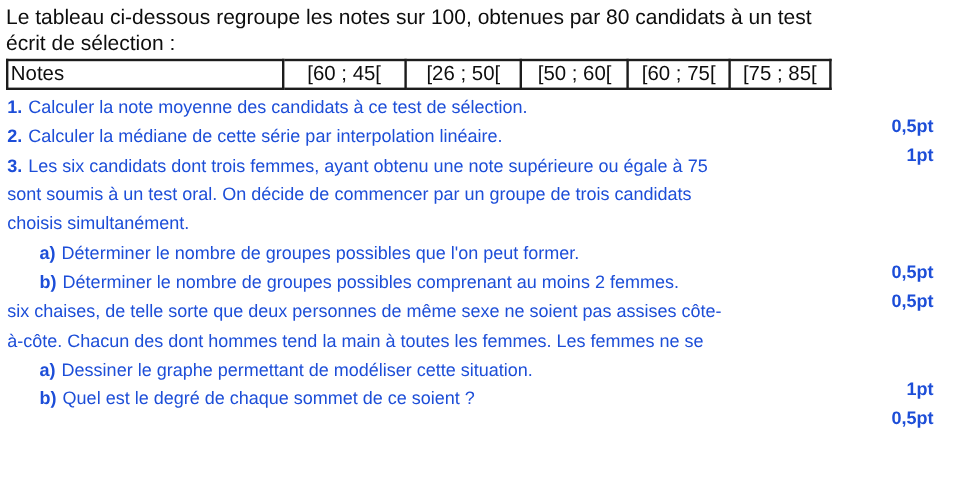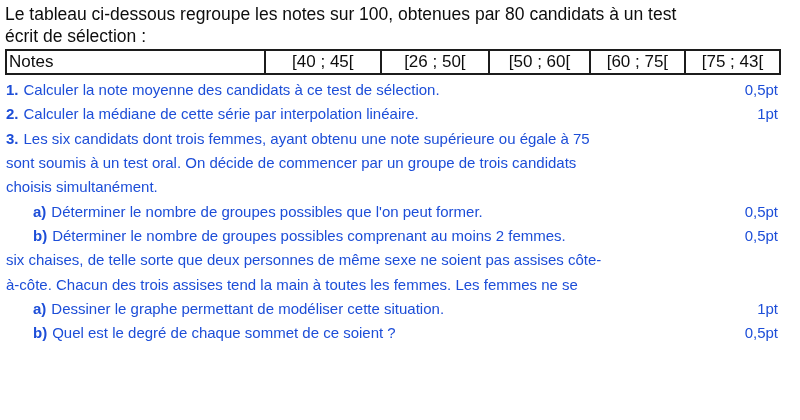--- a/index.html
+++ b/index.html
@@ -23,21 +23,21 @@
     line-height: 21.5px;
     white-space: nowrap;
     color: #0d0d0d;
   }
   
   table.notes-table {
     border-collapse: collapse;
     table-layout: fixed;
     margin-top: 2px;
     margin-left: 0px;
-    width: 776px;
+    width: 688px;
   }
   table.notes-table td {
     border: 2px solid #1c1c1c;
     height: 22px;
     font-size: 17px;
     padding: 0 2px;
     white-space: nowrap;
     overflow: hidden;
     color: #0d0d0d;
   }
@@ -73,22 +73,22 @@
   .q-prefix {
     font-weight: bold;
     margin-right: 5px;
   }
   .q-prefix:empty {
     display: none;
   }
   .q-points {
     position: absolute;
     right: 2px;
-    top: 0;
-    font-weight: normal;
+    top: 16px;
+    font-weight: bold;
   }
   .q-points:empty {
     display: none;
   }
 </style>
 </head>
 <body>
 
 <div class="page">
 
@@ -100,25 +100,25 @@
       <col style="width:229px">
       <col style="width:102px">
       <col style="width:96px">
       <col style="width:89px">
       <col style="width:84px">
       <col style="width:84px">
     </colgroup>
     <tbody>
         <tr>
       <td class="rowhead">Notes</td>
-      <td class="cell-center">[40 ; 45[</td>
+      <td class="cell-center">[60 ; 45[</td>
       <td class="cell-center">[26 ; 50[</td>
       <td class="cell-center">[50 ; 60[</td>
       <td class="cell-center">[60 ; 75[</td>
-      <td class="cell-center">[75 ; 43[</td>
+      <td class="cell-center">[75 ; 85[</td>
     </tr>
   </tbody>
     </table>
 
   <div class="questions">
 
     <div class="q-line">
       <span class="q-prefix">1.</span><span>Calculer la note moyenne des candidats à ce test de sélection.</span>
       <span class="q-points">0,5pt</span>
     </div>
@@ -153,21 +153,21 @@
       <span class="q-points">0,5pt</span>
     </div>
 
 
     <div class="q-line">
       <span>six chaises, de telle sorte que deux personnes de même sexe ne soient pas assises côte-</span>
       
     </div>
 
     <div class="q-line">
-      <span>à-côte. Chacun des trois assises tend la main à toutes les femmes. Les femmes ne se</span>
+      <span>à-côte. Chacun des dont hommes tend la main à toutes les femmes. Les femmes ne se</span>
       
     </div>
 
 
     <div class="q-line indent">
       <span class="q-prefix">a)</span><span>Dessiner le graphe permettant de modéliser cette situation.</span>
       <span class="q-points">1pt</span>
     </div>
 
     <div class="q-line indent">

